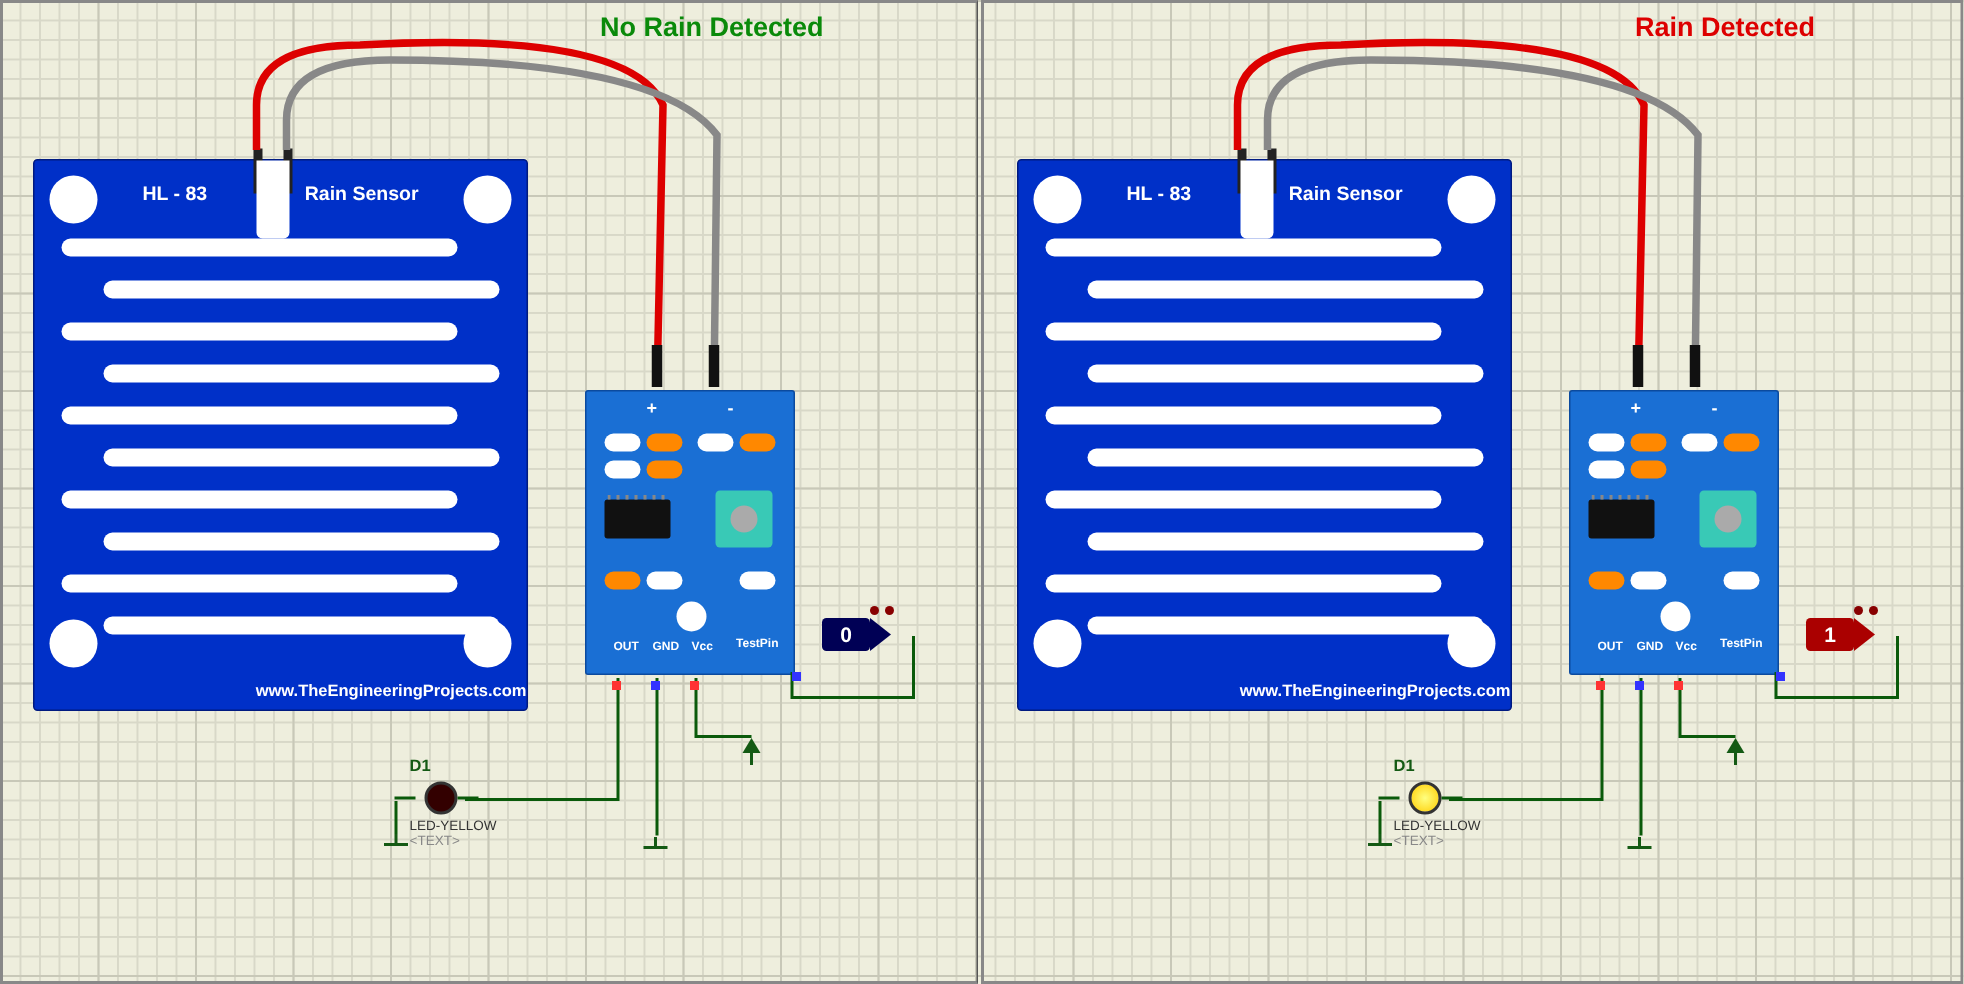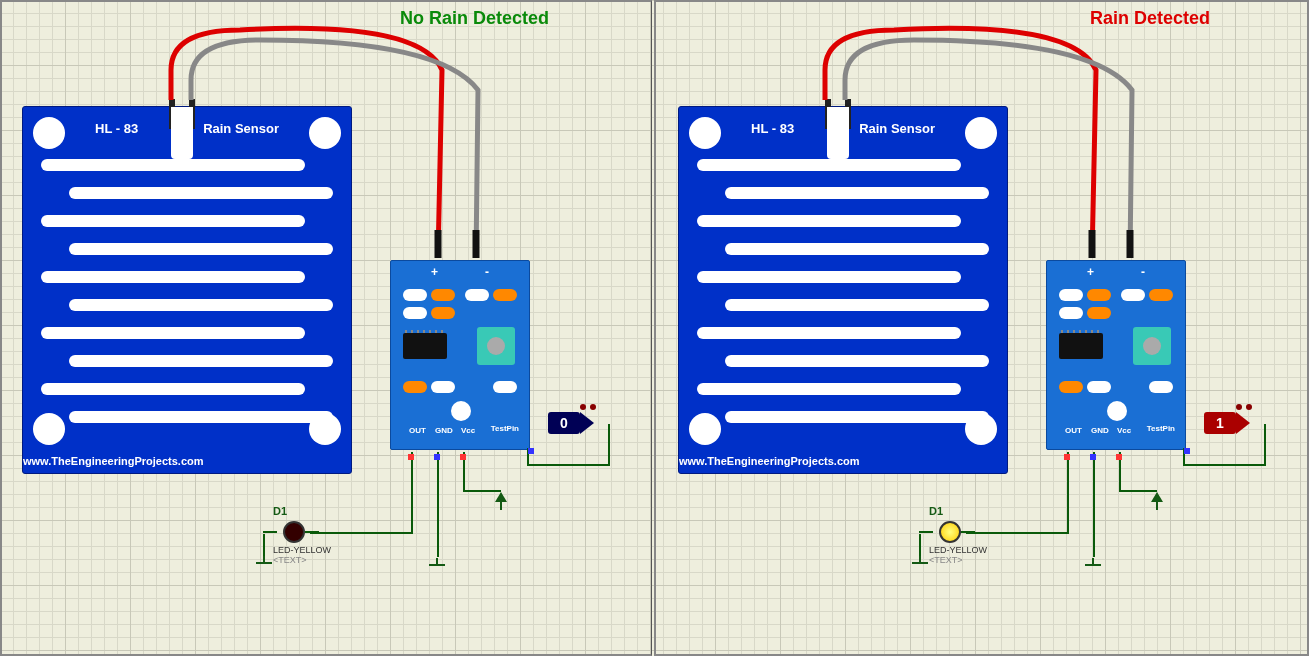--- a/index.html
+++ b/index.html
@@ -11,21 +11,21 @@
 .panel-right{left:654px;width:655px}
 .status{position:absolute;top:8px;font:700 18px Arial}
 .status-left{left:400px;color:#0a8a0a}
 .status-right{left:1090px;color:#d00}
 .rain-board{position:absolute;width:330px;height:368px;background:#0030c8;border:1px solid #001a80;border-radius:3px}
 .rain-board .hole{position:absolute;width:32px;height:32px;border-radius:50%;background:#fff}
 .h-tl{top:10px;left:10px}.h-tr{top:10px;right:10px}.h-bl{bottom:28px;left:10px}.h-br{bottom:28px;right:10px}
 .trace-row{position:absolute;left:46px;right:18px;height:12px;background:#fff;border-radius:6px}
 .rain-label{position:absolute;top:14px;color:#fff;font:700 13px Arial}
 .rain-label.l1{left:72px}.rain-label.l2{right:72px}
-.url{position:absolute;bottom:6px;left:0;right:0;text-align:left;color:#fff;font:700 11px Arial}
+.url{position:absolute;bottom:6px;left:0;right:0;text-align:right;color:#fff;font:700 11px Arial}
 .conn{position:absolute;top:-8px;width:6px;height:30px;background:#222}
 .conn.c1{left:146px}.conn.c2{left:166px}
 
 .mod-board{position:absolute;width:140px;height:190px;background:#1a6fd4;border:1px solid #0b4a9e;border-radius:2px}
 .mod-hole{position:absolute;width:20px;height:20px;border-radius:50%;background:#fff}.mh-b{bottom:28px;left:60px}
 .pill{position:absolute;width:24px;height:12px;background:#fff;border-radius:6px}
 .pill.or{background:#ff8800}
 .ic{position:absolute;width:44px;height:26px;background:#111;border-radius:2px}
 .ic::before{content:"";position:absolute;top:-3px;left:2px;right:2px;height:3px;background:linear-gradient(90deg,#888 2px,transparent 2px);background-size:6px}
 .pot{position:absolute;width:38px;height:38px;background:#39c9b6;border-radius:3px}

